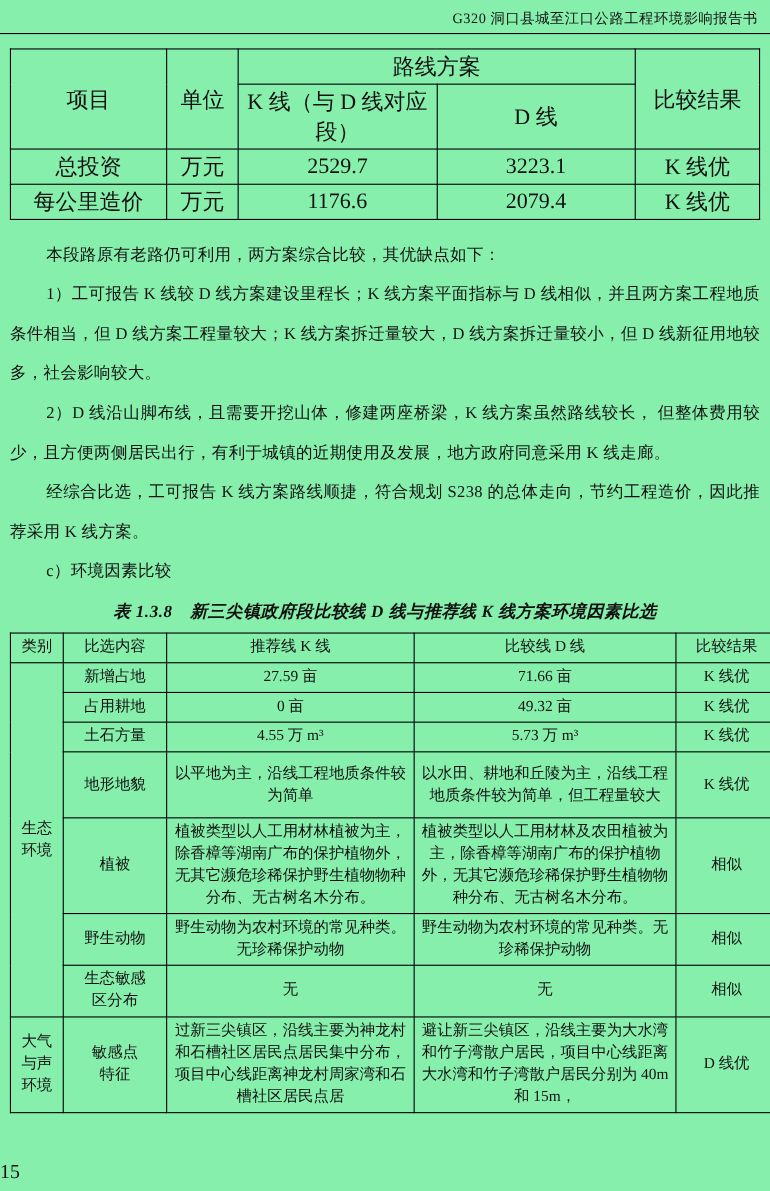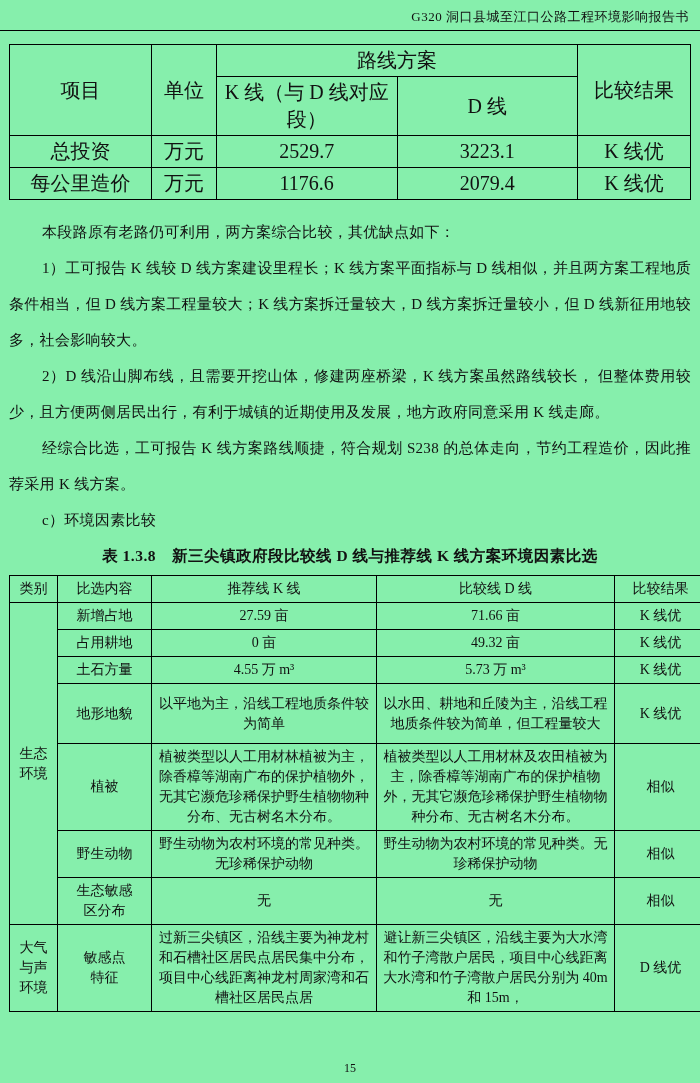--- a/index.html
+++ b/index.html
@@ -51,27 +51,28 @@
   
   .body-text{margin-top:14px;font-size:15px;line-height:36px;letter-spacing:0.3px;}
   .para{margin:0;text-indent:33px;text-align:justify;}
 
   .caption{
     text-align:center;
     font-weight:bold;
     font-size:15.5px;
     margin:8px 0 8px 0;
     letter-spacing:0.5px;
+    font-style:italic;
   }
 
   .page-number{
     position:absolute;
     bottom:7px;left:0;right:0;
-    text-align:center;
-    font-size:12px;
+    text-align:left;
+    font-size:18px;
   }
 </style>
 </head>
 <body>
 
 <div class="page">
 
   <div class="running-header">
     <span>G320 洞口县城至江口公路工程环境影响报告书</span>
   </div>

